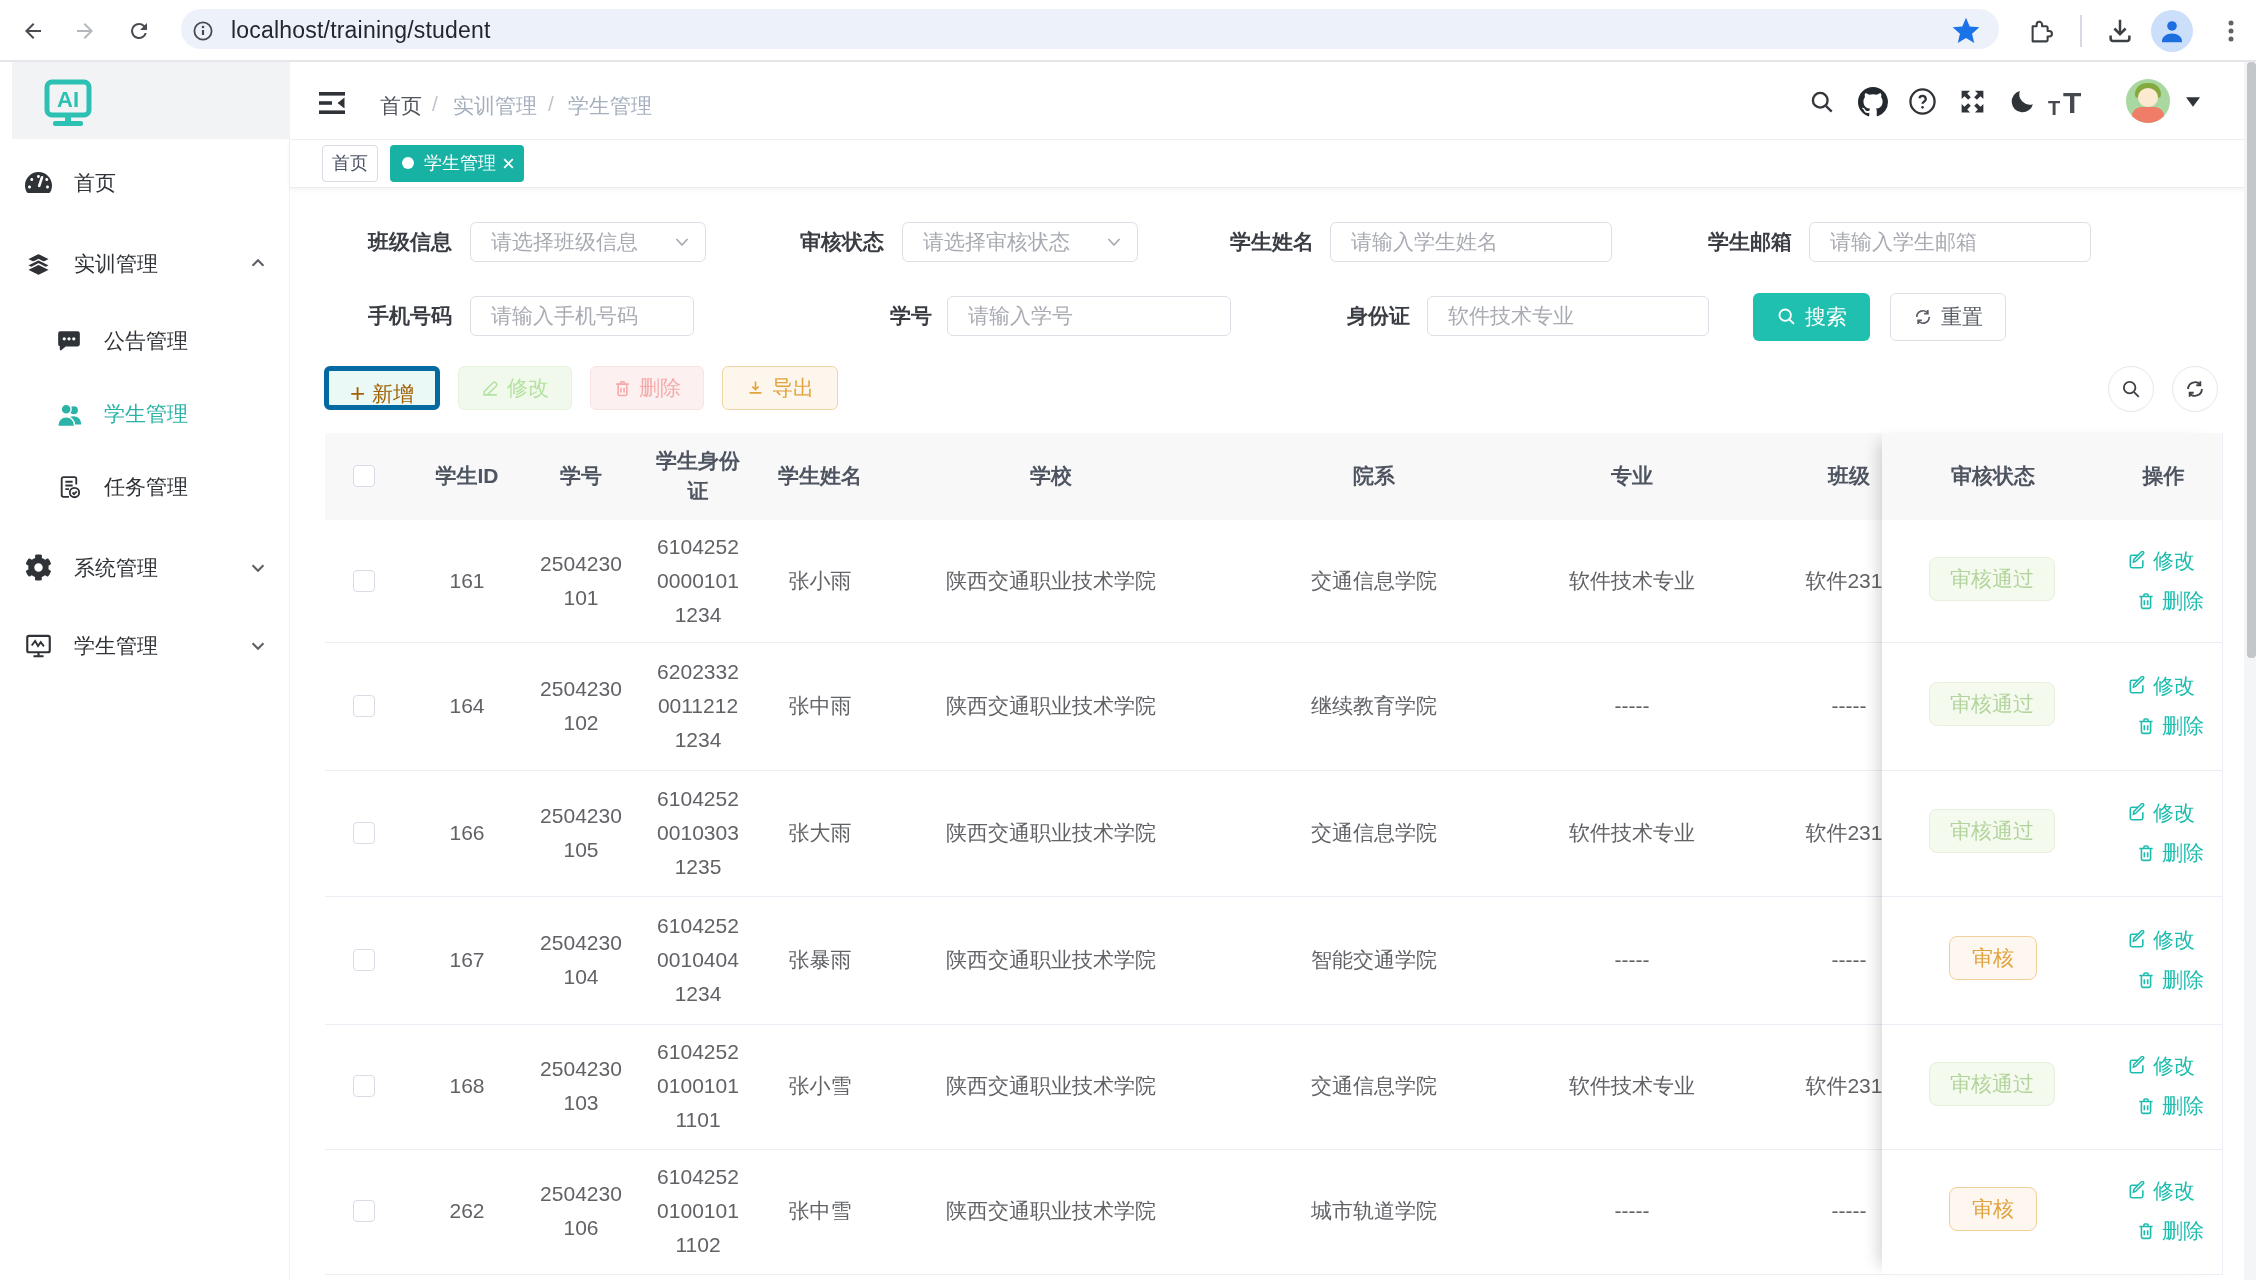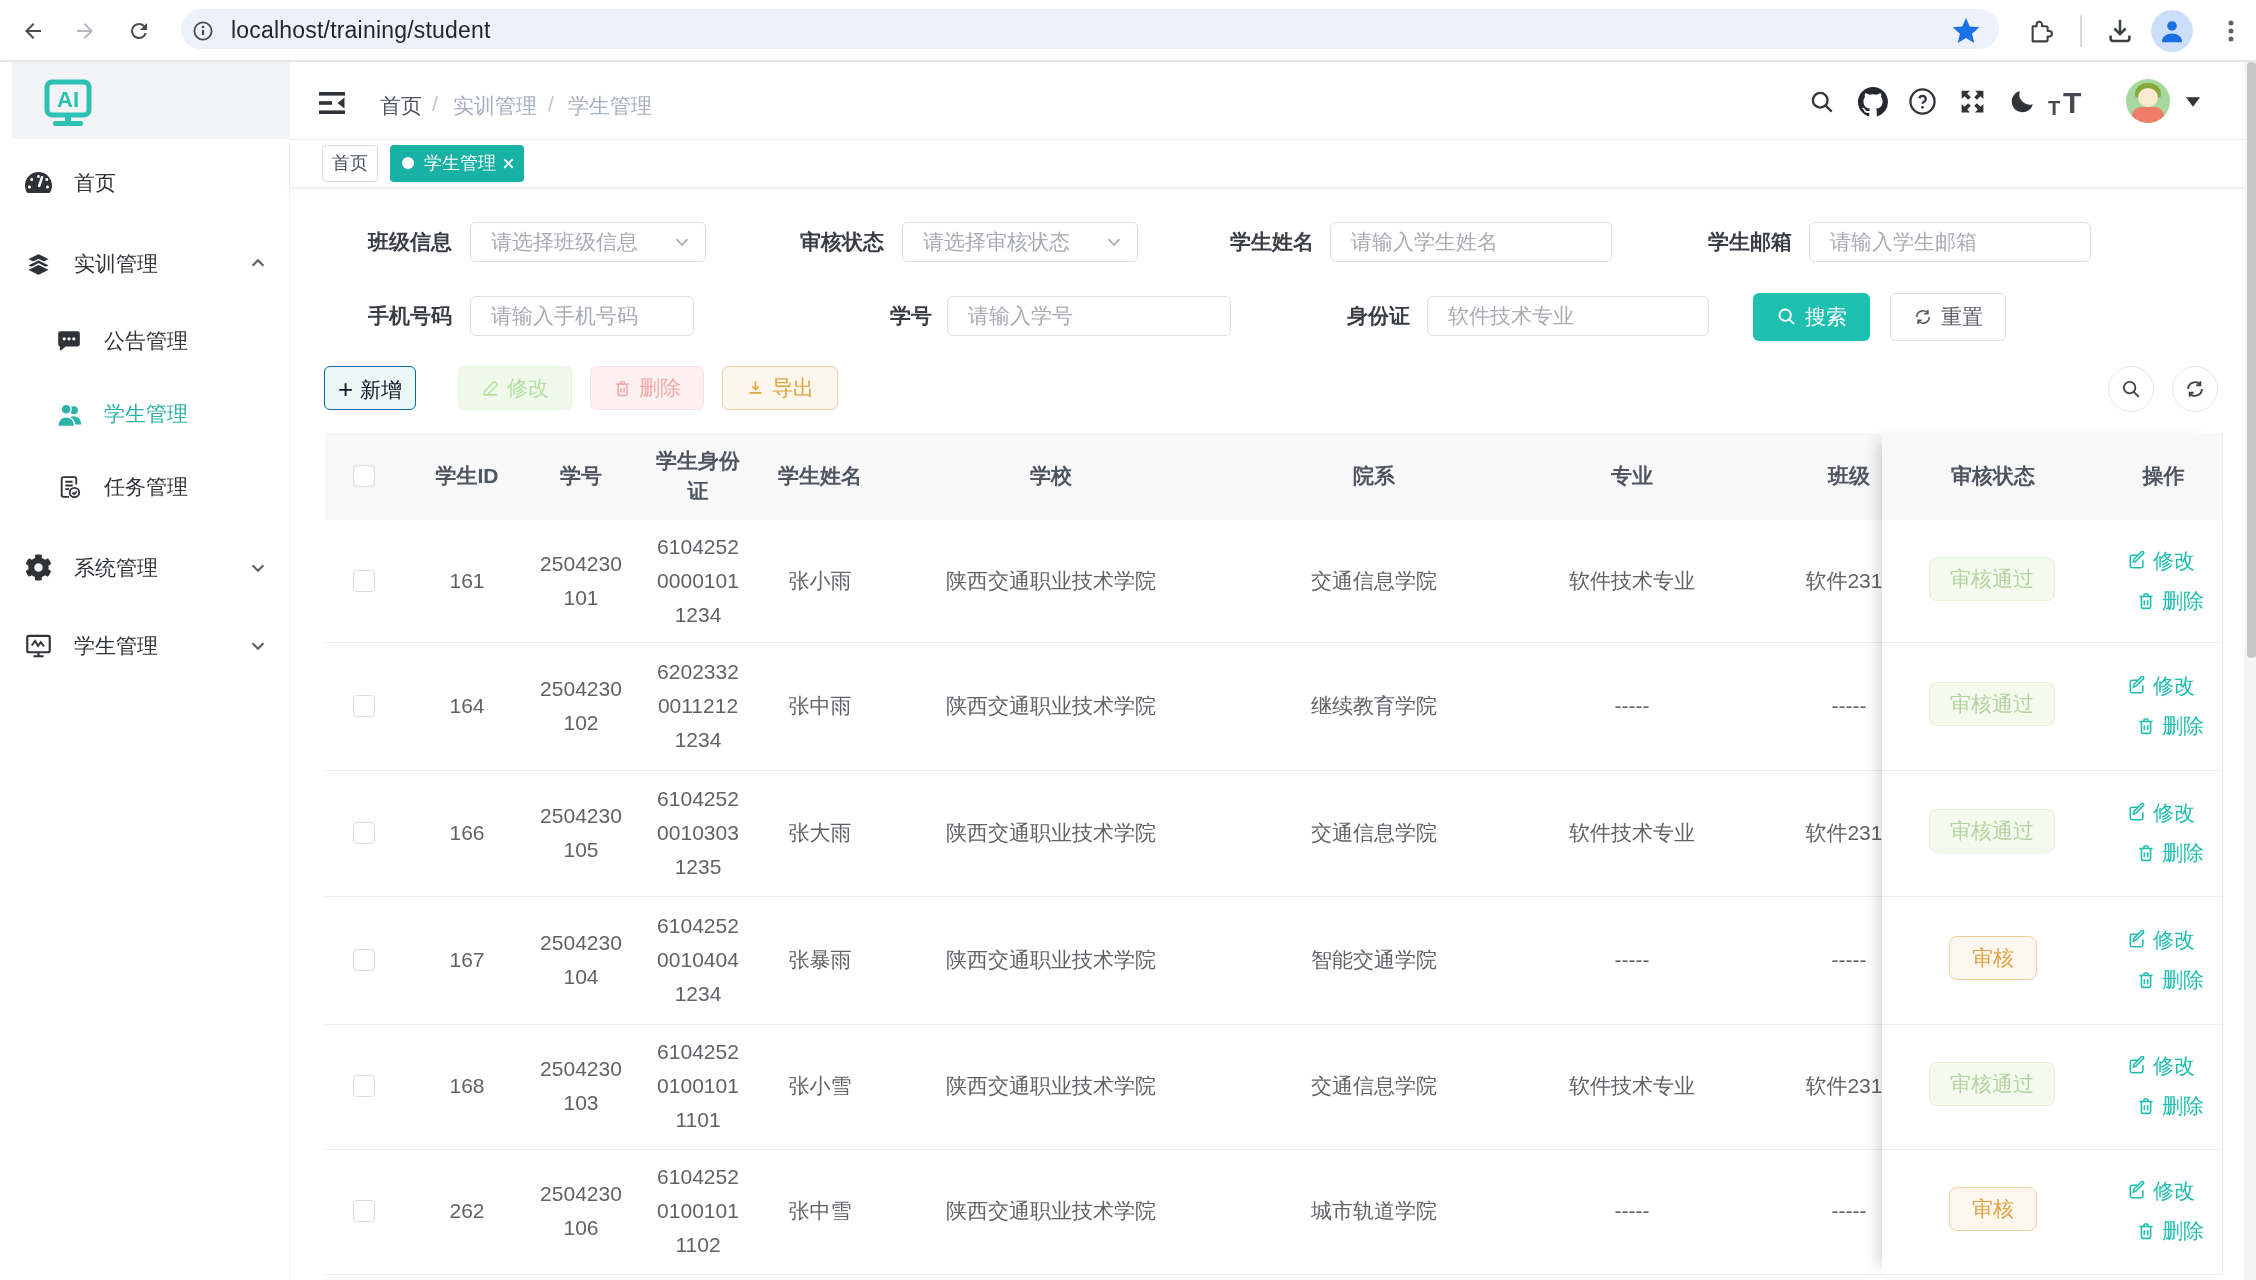--- a/index.html
+++ b/index.html
@@ -247,21 +247,21 @@
  <svg style="position:relative;top:3px;margin-right:8px" width="21" height="21" viewBox="0 0 24 24" fill="none" stroke="#fff" stroke-width="2.1">
         <circle cx="10.5" cy="10.5" r="6.5"></circle>
         <path d="m15.5 15.5 5 5"></path>
       </svg>搜索</div>
 <div class="btn a" style="left:1890px;top:293px;width:116px;height:48px;background:#fff;border:1px solid #dcdfe6;color:#5a5e66;line-height:46px">
  <svg style="position:relative;top:3px;margin-right:8px" width="20" height="20" viewBox="0 0 24 24" fill="none" stroke="#5a5e66" stroke-width="2">
         <path d="M4.5 12a7.5 7.5 0 0 1 13.6-4.3M19.5 12a7.5 7.5 0 0 1-13.6 4.3"></path>
         <path d="M17.8 3.5v4.4h-4.4M6.2 20.5v-4.4h4.4" fill="none"></path>
       </svg>重置</div>
 
-<div class="btn a" style="left:324px;top:366px;width:92px;background:#ebf9f6;border:1px solid #0369a1;color:#0f172a">
+<div class="btn a" style="left:324px;top:366px;width:116px;background:#ebf9f6;border:5px solid #0369a1;color:#a16207">
  <span style="font-size:26px;position:relative;top:1px;margin-right:7px">+</span>新增</div>
 <div class="btn a" style="left:458px;top:366px;width:114px;background:#f0f9eb;border:1px solid #e6f4dd;color:#b5e2a2">
  <svg style="position:relative;top:3px;margin-right:7px" width="19" height="19" viewBox="0 0 24 24" fill="none" stroke="#b5e2a2" stroke-width="2">
         <path d="M4 20h16M4 20v-4L15.5 4.5a1.9 1.9 0 0 1 2.7 0l1.3 1.3a1.9 1.9 0 0 1 0 2.7L8 20z"></path>
       </svg>修改</div>
 <div class="btn a" style="left:590px;top:366px;width:114px;background:#fdf0f0;border:1px solid #fbe3e3;color:#f5a9a9">
  <svg style="position:relative;top:3px;margin-right:7px" width="19" height="19" viewBox="0 0 24 24" fill="none" stroke="#f5a9a9" stroke-width="2">
         <path d="M4 6.5h16M9.5 6.5V4.8a1.3 1.3 0 0 1 1.3-1.3h2.4a1.3 1.3 0 0 1 1.3 1.3v1.7M6.5 6.5V19a1.8 1.8 0 0 0 1.8 1.8h7.4a1.8 1.8 0 0 0 1.8-1.8V6.5M10 11v6M14 11v6"></path>
       </svg>删除</div>
 <div class="btn a" style="left:722px;top:366px;width:116px;background:#fdf6ec;border:1px solid #f2d5a5;color:#e2a23d">

